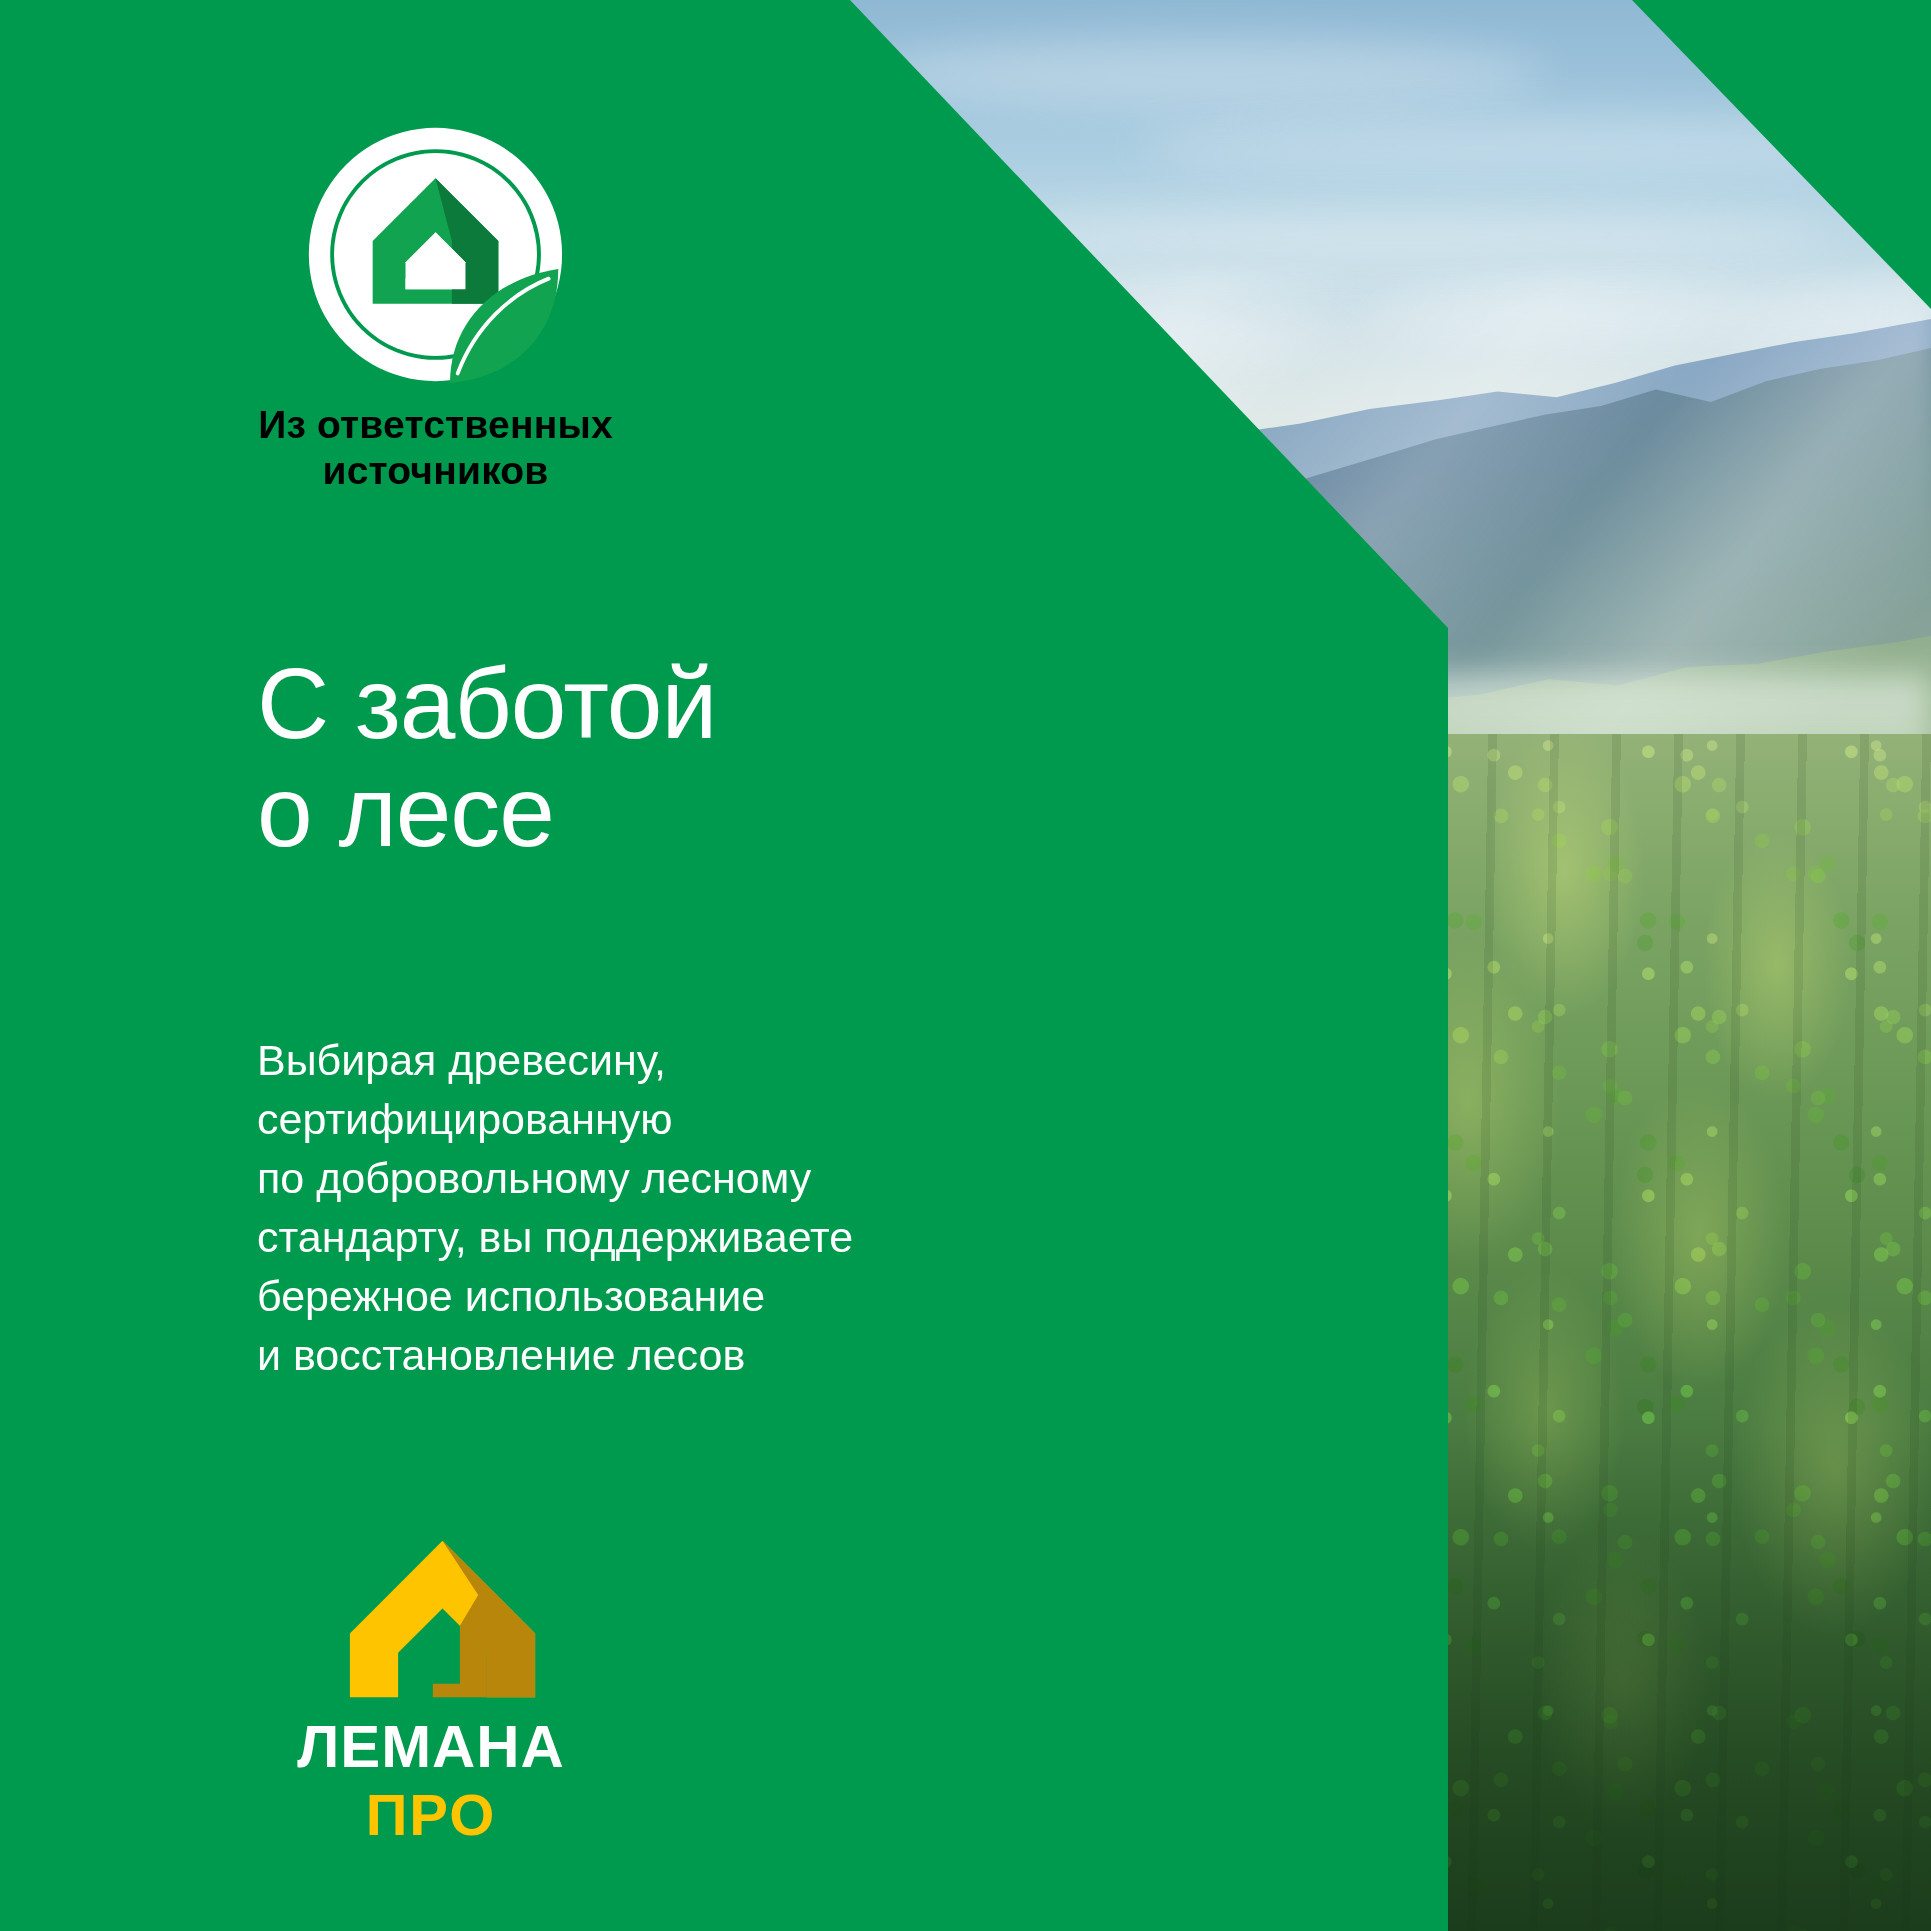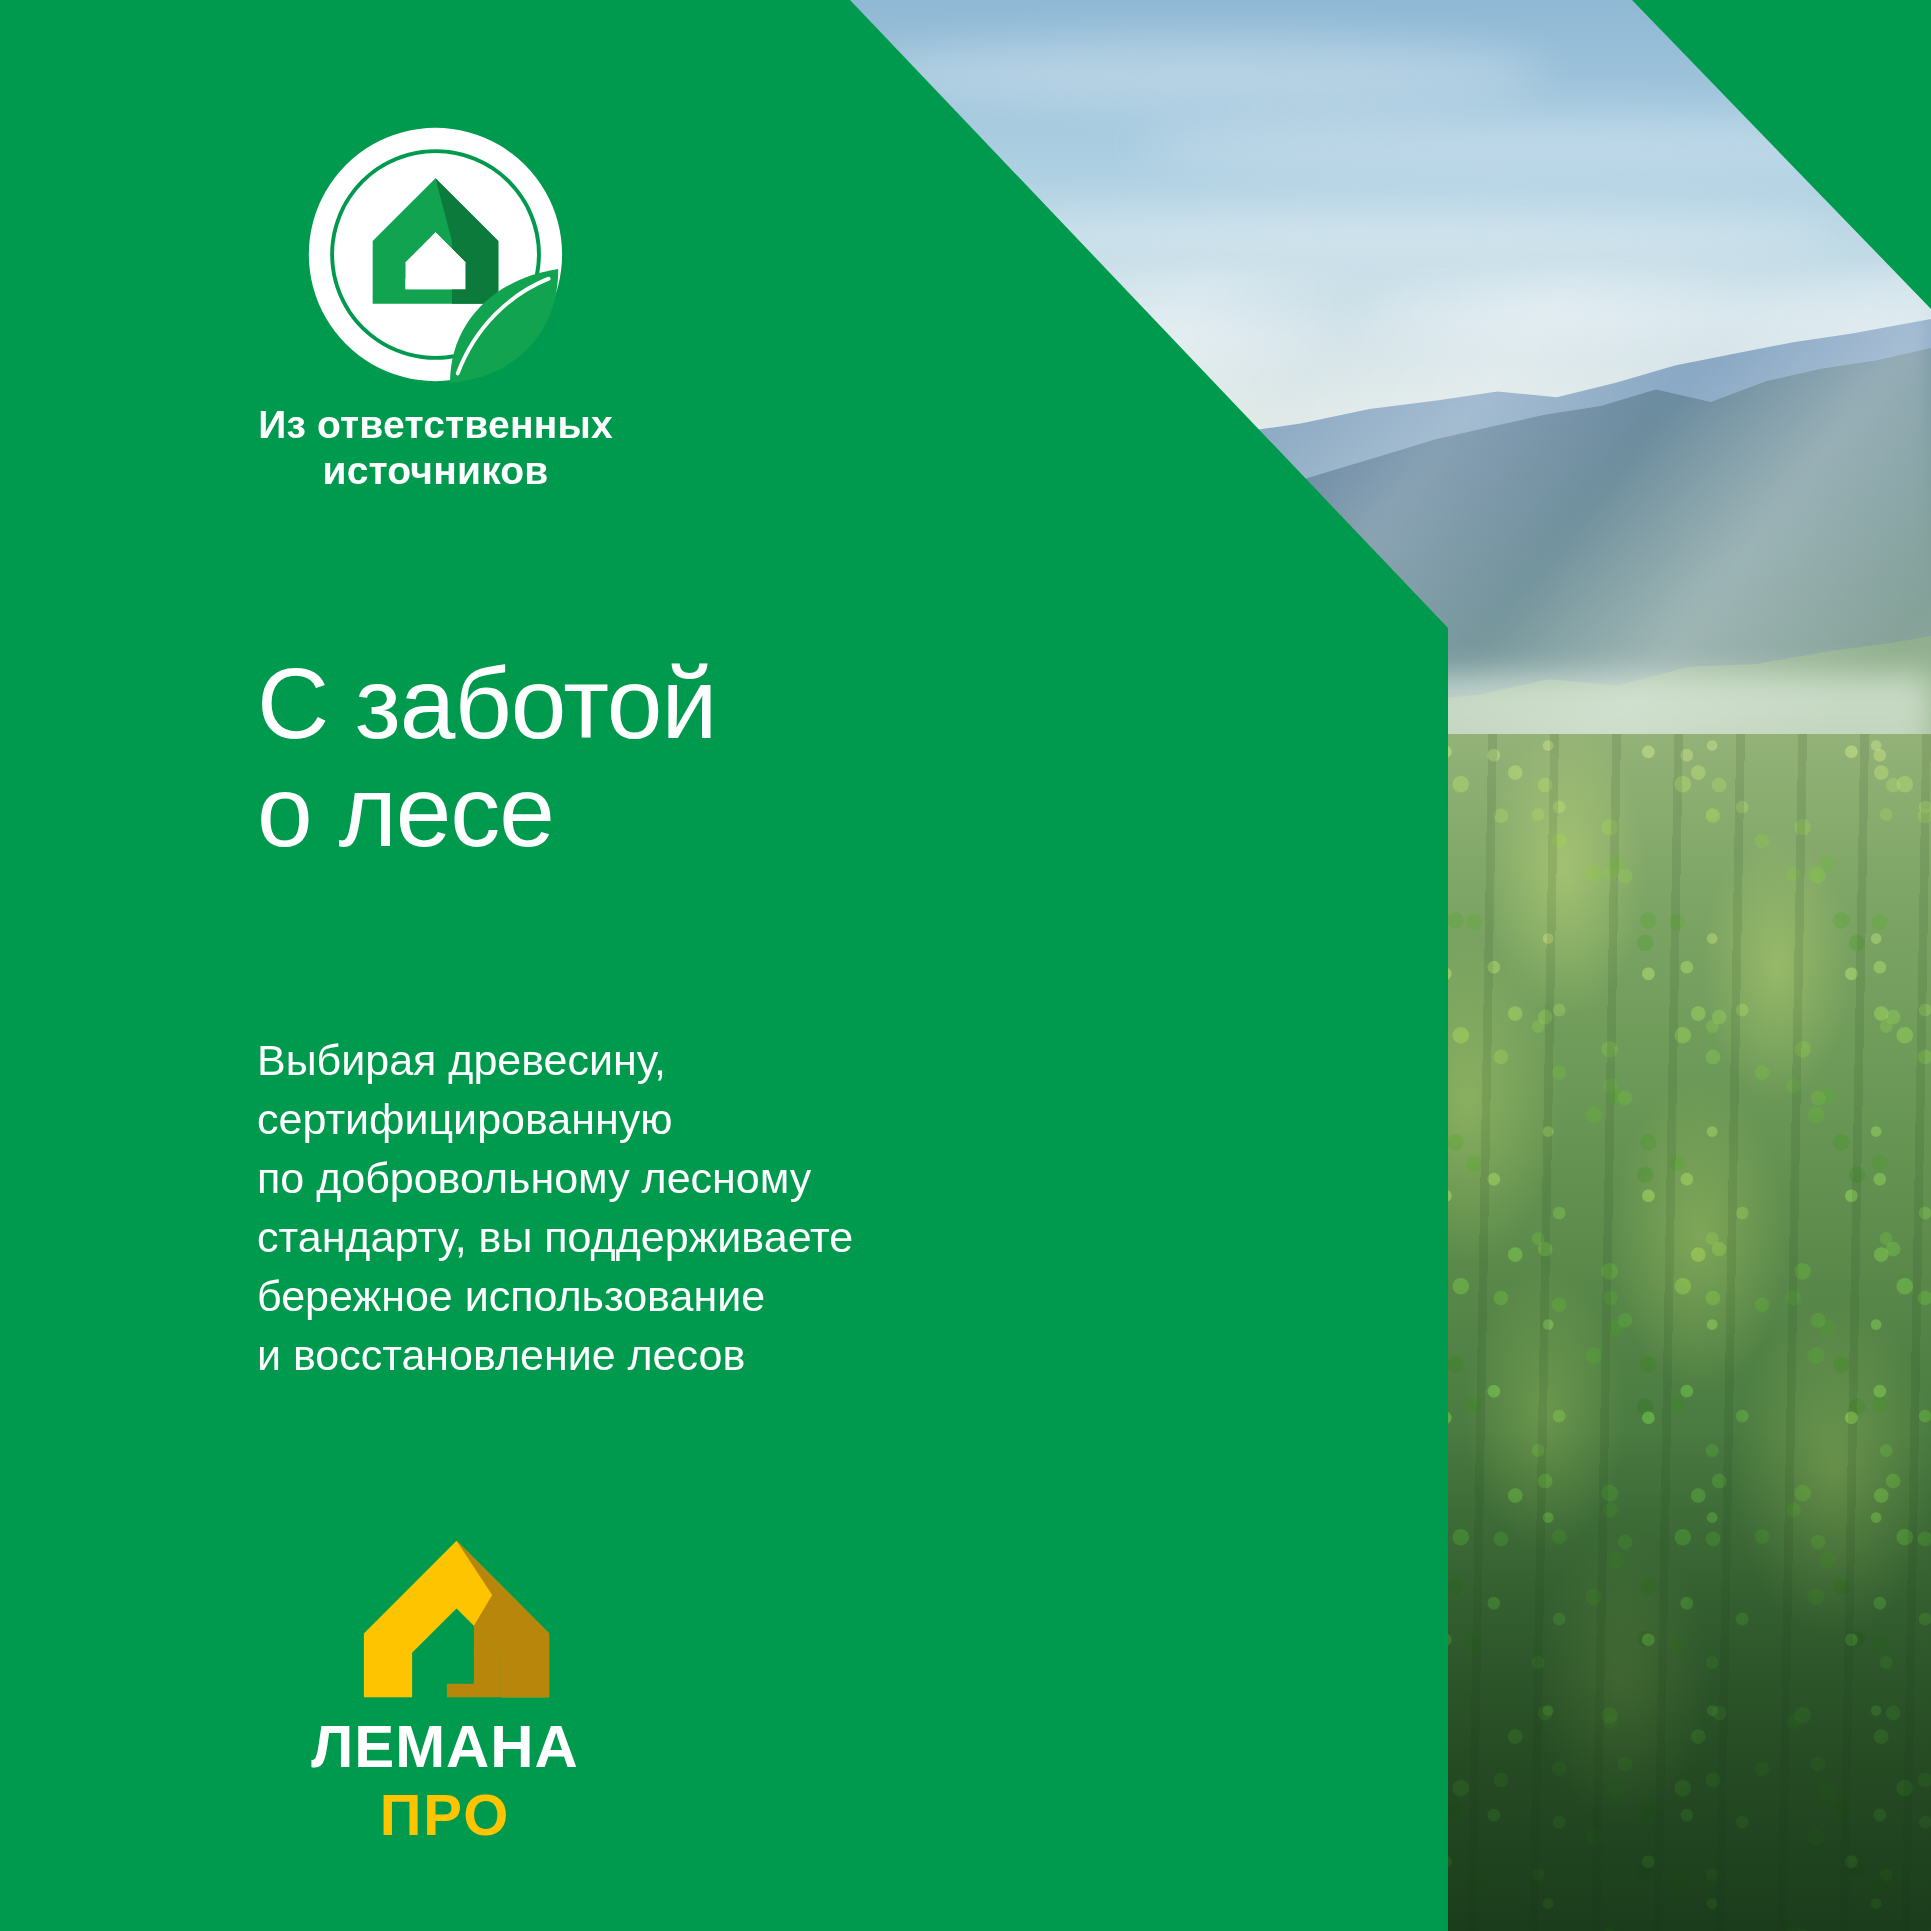--- a/index.html
+++ b/index.html
@@ -209,21 +209,21 @@
 
   .eco-badge {
     position: absolute;
     left: 257px;
     top: 124px;
     width: 444px;
   }
   .eco-mark { width: 261px; height: 261px; display: block; margin-left: 48px; }
   .eco-caption {
     margin-top: 17.4px;
-    color: #ffffff;
+    color: #000000;
     font-size: 39px;
     font-weight: 700;
     line-height: 1.16;
     letter-spacing: 0.2px;
     text-align: center;
     width: 357px;
   }
 
   .headline {
     position: absolute;
@@ -246,21 +246,21 @@
     font-size: 43px;
     font-weight: 400;
     line-height: 1.37;
     white-space: pre-line;
     margin: 0;
     max-width: 792px;
   }
 
   .brand {
     position: absolute;
-    left: 271px;
+    left: 257px;
     top: 1537px;
     width: 377px;
   }
   .brand-mark { display: block; width: 193px; height: 164px; margin-left: 89px; }
   .brand-word { display: block; width: 348px; height: 145px; margin-top: 9.7px; }
 </style>
 </head>
 <body>
 
 <div id="poster">

